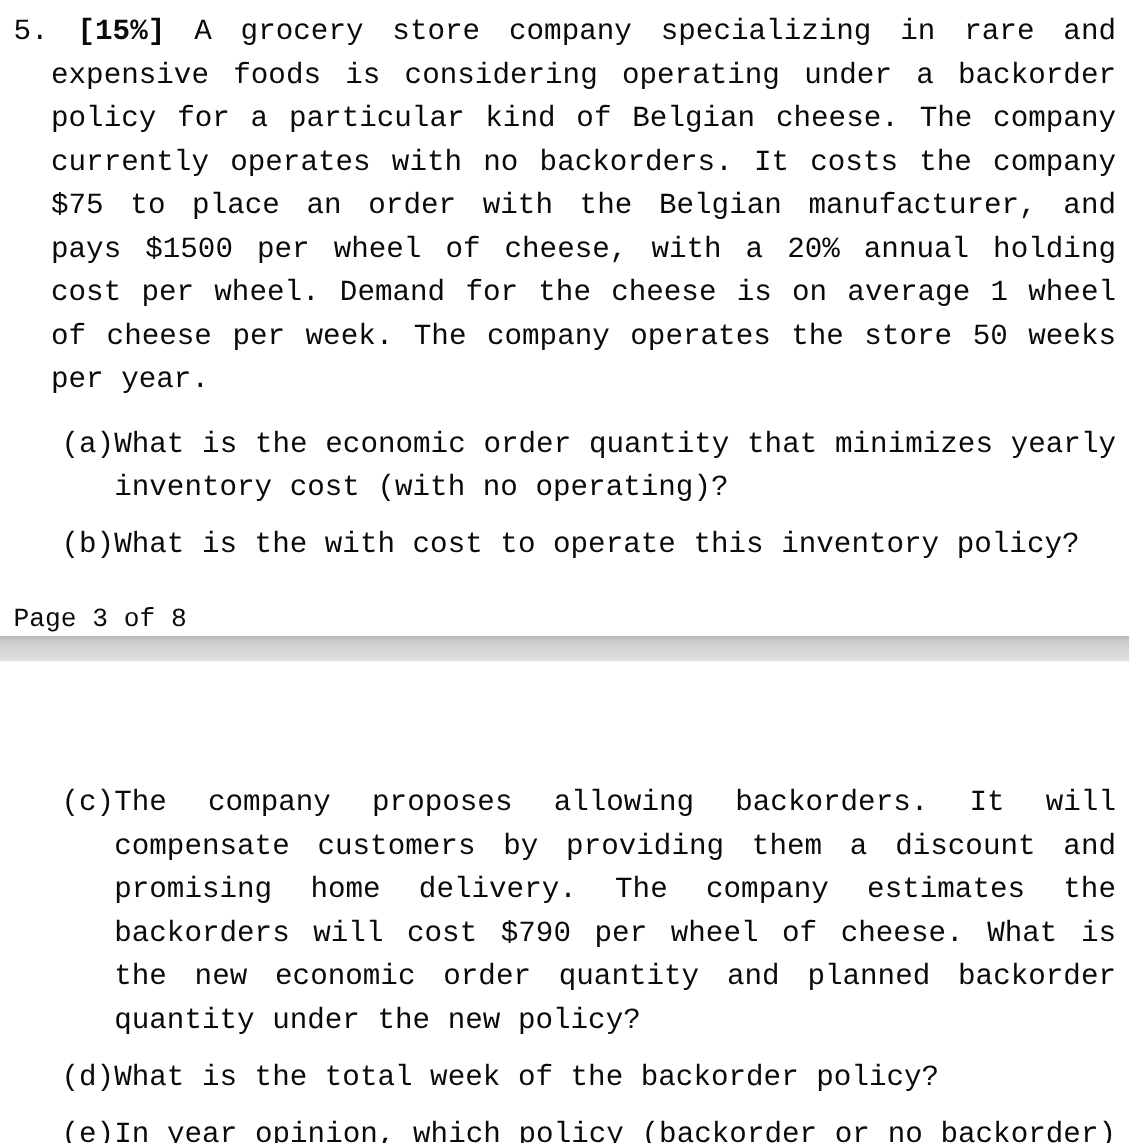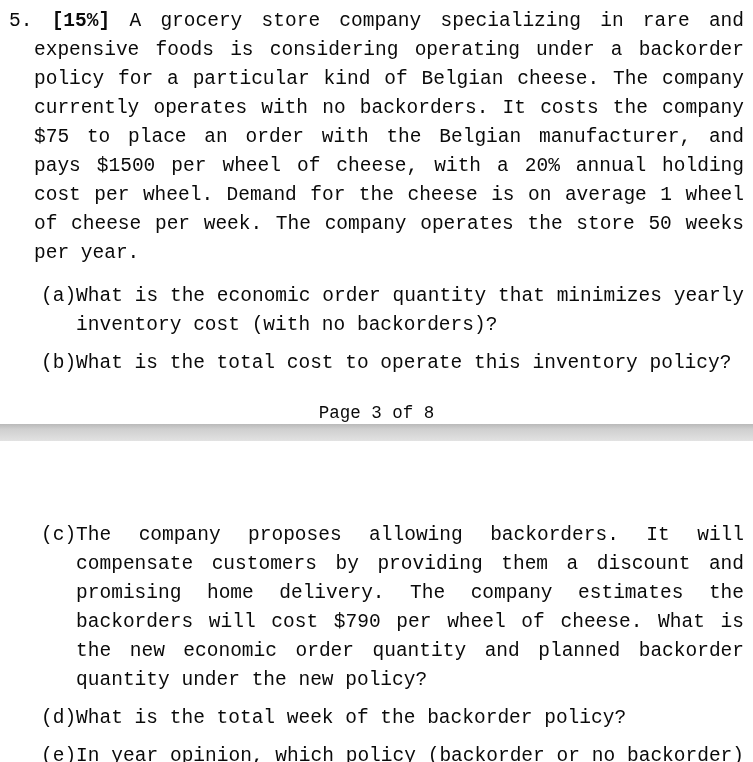--- a/index.html
+++ b/index.html
@@ -64,45 +64,44 @@
   }
   .subitem-label {
     flex: 0 0 35px;
   }
   .subitem-text {
     flex: 1;
     text-align: justify;
   }
   .page-footer {
     margin-top: 24px;
-    text-align: center;
     font-size: 17.5px;
     line-height: 22px;
   }
 </style>
 </head>
 <body>
 
 <div id="viewport">
 
   <div class="page page-1">
     <div class="problem-paragraph">
       <span class="problem-number">5.</span>
       <span class="problem-weight">[15%]</span>
       <span class="problem-body">A grocery store company specializing in rare and expensive foods is considering operating under a backorder policy for a particular kind of Belgian cheese. The company currently operates with no backorders. It costs the company $75 to place an order with the Belgian manufacturer, and pays $1500 per wheel of cheese, with a 20% annual holding cost per wheel. Demand for the cheese is on average 1 wheel of cheese per week. The company operates the store 50 weeks per year.</span>
     </div>
 
     <div class="subitems">
       <div class="subitem">
         <span class="subitem-label">(a)</span>
-        <span class="subitem-text">What is the economic order quantity that minimizes yearly inventory cost (with no backorders)?</span>
+        <span class="subitem-text">What is the economic order quantity that minimizes yearly inventory cost (with no operating)?</span>
       </div>
       <div class="subitem">
         <span class="subitem-label">(b)</span>
-        <span class="subitem-text">What is the total cost to operate this inventory policy?</span>
+        <span class="subitem-text">What is the with cost to operate this inventory policy?</span>
       </div>
     </div>
 
     <div class="page-footer">Page 3 of 8</div>
   </div>
 
   <div class="page-separator"></div>
 
   <div class="page page-2">
     <div class="subitems">

